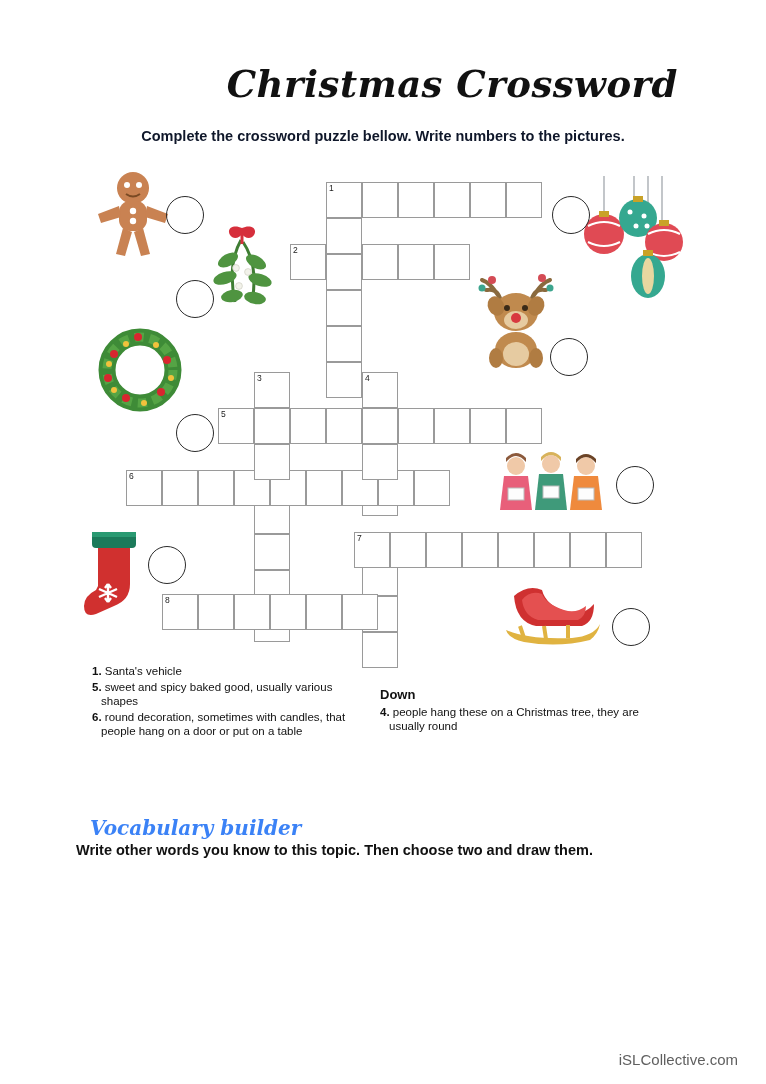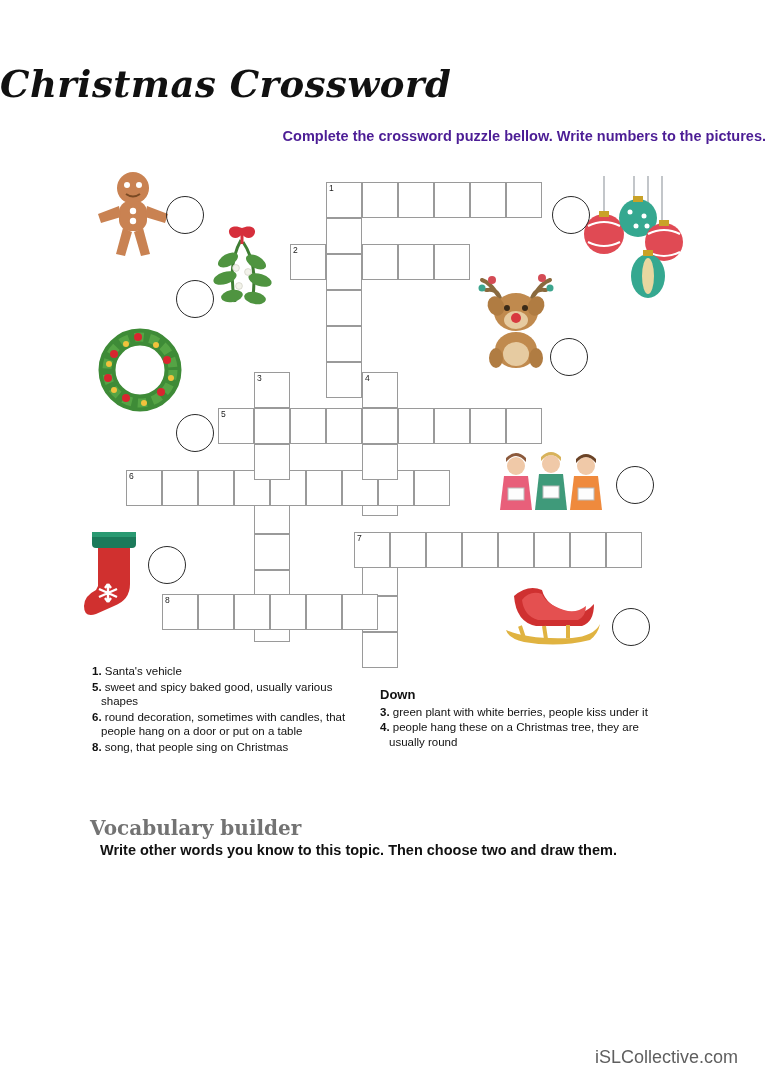--- a/index.html
+++ b/index.html
@@ -19,37 +19,37 @@
     position: absolute;
     inset: 0;
   }
 
   
   .title {
     position: absolute;
     top: 62px;
     left: 0;
     width: 678px;
-    text-align: left;
+    text-align: right;
     font-family: "DejaVu Serif", serif;
     font-style: italic;
     font-weight: bold;
     font-size: 37px;
     letter-spacing: 0.5px;
     color: #111;
   }
   .subtitle {
     position: absolute;
     top: 128px;
     left: 0;
     width: 766px;
-    text-align: right;
+    text-align: center;
     font-size: 14.5px;
     font-weight: 600;
-    color: #4c1d95;
+    color: #0f172a;
   }
 
   
   .grid-layer {
     position: absolute;
     top: 0;
     left: 0;
     width: 766px;
     height: 1084px;
   }
@@ -102,39 +102,40 @@
   .clue b { font-weight: bold; }
   #across-block { left: 92px; top: 664px; width: 262px; }
   #down-block { left: 380px; top: 688px; width: 292px; }
 
   
   .vocab-title {
     position: absolute;
     left: 90px;
     top: 816px;
     font-family: "DejaVu Serif", serif;
+    font-style: italic;
     font-weight: bold;
     font-size: 20px;
-    color: #737373;
+    color: #3b82f6;
   }
   .vocab-line {
     position: absolute;
-    left: 100px;
+    left: 76px;
     top: 842px;
     font-size: 14.5px;
     font-weight: 600;
     color: #111;
   }
 
   
   .footer {
     position: absolute;
     right: 28px;
     bottom: 16px;
-    font-size: 18px;
+    font-size: 15px;
     color: #5f5f5f;
     font-family: "Liberation Sans", sans-serif;
   }
 
   
   .art { position: absolute; }
 </style>
 </head>
 <body>
 
@@ -400,26 +401,24 @@
     <div class="cell" style="left:342px; top:594px;"></div>
 
     <div class="cell" style="left:254px; top:444px;"></div>
     <div class="cell" style="left:362px; top:444px;"></div>
   </div>
 
   <div class="clues" id="across-block">
     <p class="clue"><b>1.</b> <span>Santa's vehicle</span></p>
     <p class="clue"><b>5.</b> <span>sweet and spicy baked good, usually various shapes</span></p>
     <p class="clue"><b>6.</b> <span>round decoration, sometimes with candles, that people hang on a door or put on a table</span></p>
-    <p class="clue"><b>8.</b> <span>song, that people sing on Christmas</span></p>
   </div>
 
   <div class="clues" id="down-block">
     <h3>Down</h3>
-    <p class="clue"><b>3.</b> <span>green plant with white berries, people kiss under it</span></p>
     <p class="clue"><b>4.</b> <span>people hang these on a Christmas tree, they are usually round</span></p>
   </div>
 
   <div class="vocab-title">Vocabulary builder</div>
   <div class="vocab-line">Write other words you know to this topic. Then choose two and draw them.</div>
 
   <div class="footer">iSLCollective.com</div>
 
 </div>
 

